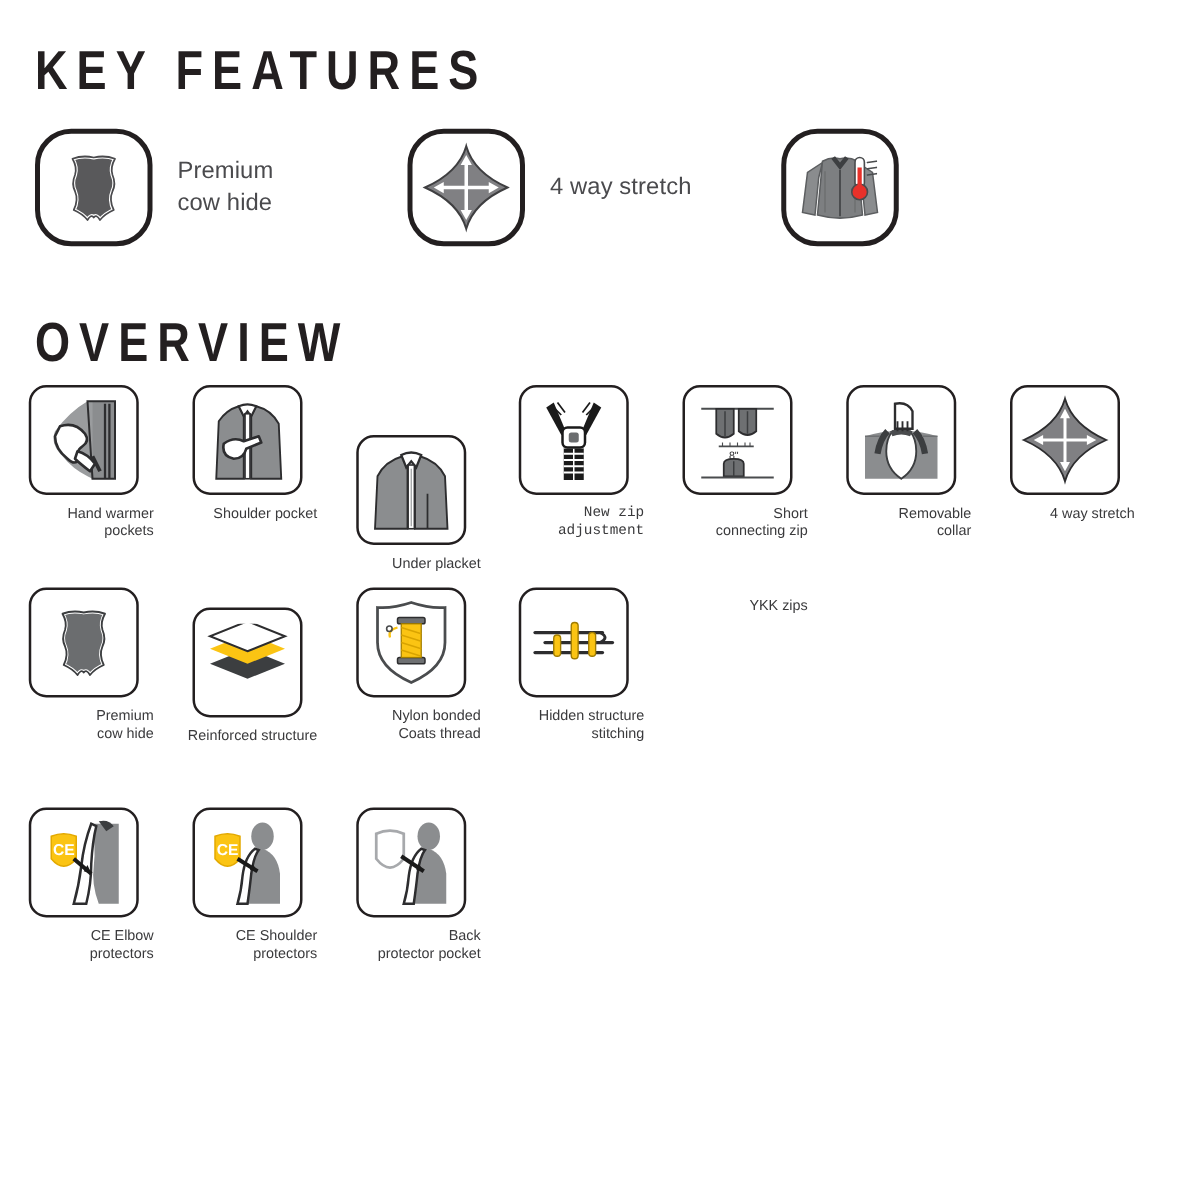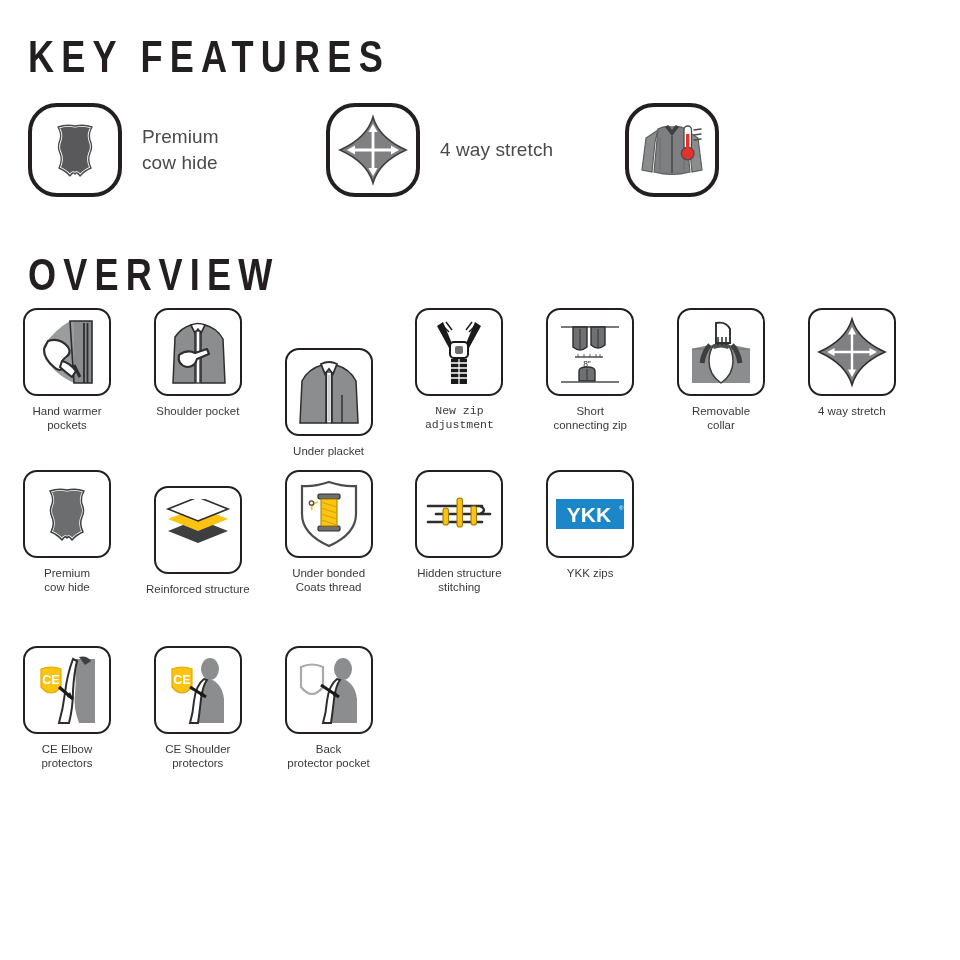--- a/index.html
+++ b/index.html
@@ -36,21 +36,21 @@
     letter-spacing:.22em;white-space:nowrap;
     transform-origin:left bottom;transform:rotate(-90deg) scaleX(.86);
   }
   .ov-cell{position:absolute;top:0;width:112px;}
   .ov-tile{
     width:88px;height:88px;margin:0 auto;border:2px solid #231f20;
     border-radius:14px;background:#fff;box-sizing:border-box;
     display:flex;align-items:center;justify-content:center;overflow:hidden;
   }
   .ov-cap{
-    margin-top:8px;text-align:center;font-size:11.5px;line-height:1.26;
+    margin-top:8px;text-align:right;font-size:11.5px;line-height:1.26;
     color:#3a3a3c;white-space:pre-line;
   }
   svg{display:block;}
 </style>
 </head>
 <body>
 
 <div class="section-title" id="title-key">KEY FEATURES</div>
 
 <div id="key-row">
@@ -337,21 +337,21 @@
               <line x1="25" y1="24" x2="41" y2="29"></line>
                 <line x1="25" y1="30" x2="41" y2="35"></line>
               <line x1="25" y1="36" x2="41" y2="41"></line>
                 <line x1="25" y1="42" x2="41" y2="47"></line>
             </g>
             <path d="M22 24 Q14 26 16 32" stroke="#fbc413" stroke-width="1.8" fill="none"></path>
             <circle cx="15.5" cy="25" r="2.2" fill="none" stroke="#4a4c4e" stroke-width="1.3"></circle>
           </svg>
         </span>
       </div>
-      <div class="ov-cap">Under bonded
+      <div class="ov-cap">Nylon bonded
 Coats thread</div>
     </div>
 
     <div class="ov-cell" style="left:403.4px;">
       <div class="ov-tile">
         <span>
           <svg width="74" height="50" viewBox="0 0 74 50">
             <g stroke="#2d2d2f" stroke-width="2.6" stroke-linecap="round">
               <line x1="6" y1="17" x2="60" y2="17"></line>
               <line x1="14" y1="25" x2="68" y2="25"></line>
@@ -364,29 +364,20 @@
               <rect x="49" y="17" width="5.5" height="19" rx="2.6"></rect>
             </g>
           </svg>
         </span>
       </div>
       <div class="ov-cap">Hidden structure
 stitching</div>
     </div>
 
     <div class="ov-cell" style="left:534.2px;">
-      <div class="ov-tile">
-        <span style="display:block;">
-          <svg width="68" height="30" viewBox="0 0 68 30">
-            <rect x="0" y="0" width="68" height="30" fill="#1b86c8"></rect>
-            <text x="33" y="23" font-family="Liberation Sans, sans-serif" font-size="21" font-weight="700" fill="#ffffff" text-anchor="middle">YKK</text>
-            <text x="63" y="11" font-family="Liberation Sans, sans-serif" font-size="6" fill="#ffffff">®</text>
-          </svg>
-        </span>
-      </div>
       <div class="ov-cap">YKK zips</div>
     </div>
   </div>
 
   <div class="ov-row" style="top:338px;">
     <div class="row-label" style="top:0;height:110px;line-height:13px;">PROTECTION</div>
 
     <div class="ov-cell" style="left:11px;">
       <div class="ov-tile">
         <span>

